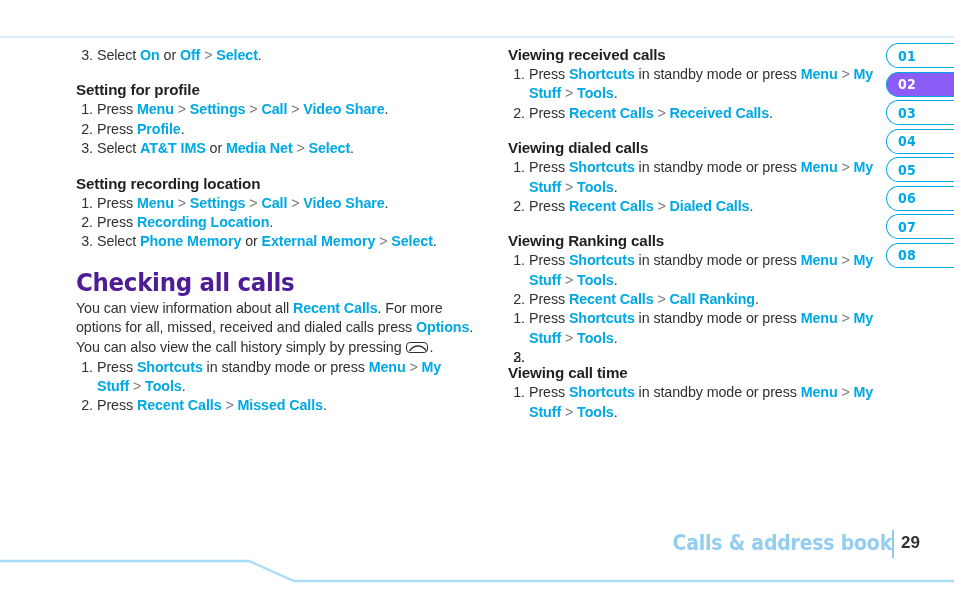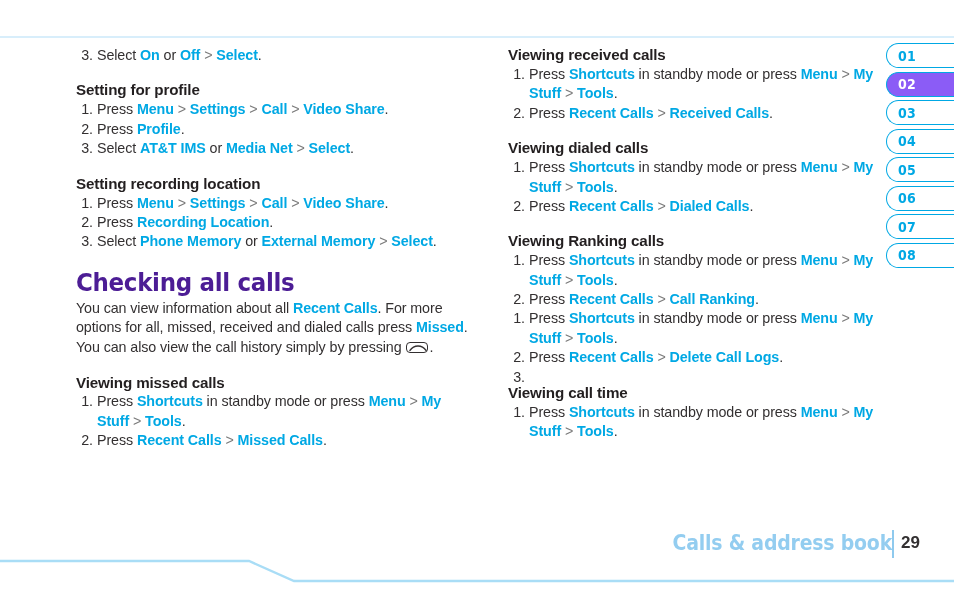--- a/index.html
+++ b/index.html
@@ -216,26 +216,25 @@
       <div class="h2">Setting recording location</div>
       <ol class="steps">
         <li><span class="num">1.</span><span><span>Press </span><span class="k">Menu</span><span class="sep"> &gt; </span><span class="k">Settings</span><span class="sep"> &gt; </span><span class="k">Call</span><span class="sep"> &gt; </span><span class="k">Video Share</span><span>.</span></span></li>
         <li><span class="num">2.</span><span><span>Press </span><span class="k">Recording Location</span><span>.</span></span></li>
         <li><span class="num">3.</span><span><span>Select </span><span class="k">Phone Memory</span><span> or </span><span class="k">External Memory</span><span class="sep"> &gt; </span><span class="k">Select</span><span>.</span></span></li>
       </ol>
     </div>
 
   <h1 class="h1">Checking all calls</h1>
 
-  <p class="body-para"><span>You can view information about all </span><span class="k">Recent Calls</span><span>. For more options for all, missed, received and dialed calls press </span><span class="k">Missed</span><span>. You can also view the call history simply by pressing </span><span class="sendkey"><svg width="18" height="8" viewBox="0 0 18 8">
+  <p class="body-para"><span>You can view information about all </span><span class="k">Recent Calls</span><span>. For more options for all, missed, received and dialed calls press </span><span class="k">Options</span><span>. You can also view the call history simply by pressing </span><span class="sendkey"><svg width="18" height="8" viewBox="0 0 18 8">
           <path d="M1 6.4 C5 0.6, 13 0.6, 17 6.4" fill="none" stroke="#333031" stroke-width="1.5" stroke-linecap="round"></path>
         </svg></span><span>.</span></p>
 
   <div>
-      <div class="h2">Viewing missed calls</div>
       <ol class="steps">
         <li><span class="num">1.</span><span><span>Press </span><span class="k">Shortcuts</span><span> in standby mode or press </span><span class="k">Menu</span><span class="sep"> &gt; </span><span class="k">My Stuff</span><span class="sep"> &gt; </span><span class="k">Tools</span><span>.</span></span></li>
         <li><span class="num">2.</span><span><span>Press </span><span class="k">Recent Calls</span><span class="sep"> &gt; </span><span class="k">Missed Calls</span><span>.</span></span></li>
       </ol>
     </div>
 </div>
 
 <div class="col col-right">
     <div class="h2" style="margin-top: 0px;">Viewing received calls</div>
     <ol class="steps">
@@ -247,21 +246,21 @@
       <li><span class="num">1.</span><span><span>Press </span><span class="k">Shortcuts</span><span> in standby mode or press </span><span class="k">Menu</span><span class="sep"> &gt; </span><span class="k">My Stuff</span><span class="sep"> &gt; </span><span class="k">Tools</span><span>.</span></span></li>
       <li><span class="num">2.</span><span><span>Press </span><span class="k">Recent Calls</span><span class="sep"> &gt; </span><span class="k">Dialed Calls</span><span>.</span></span></li>
     </ol>
     <div class="h2">Viewing Ranking calls</div>
     <ol class="steps">
       <li><span class="num">1.</span><span><span>Press </span><span class="k">Shortcuts</span><span> in standby mode or press </span><span class="k">Menu</span><span class="sep"> &gt; </span><span class="k">My Stuff</span><span class="sep"> &gt; </span><span class="k">Tools</span><span>.</span></span></li>
       <li><span class="num">2.</span><span><span>Press </span><span class="k">Recent Calls</span><span class="sep"> &gt; </span><span class="k">Call Ranking</span><span>.</span></span></li>
     </ol>
     <ol class="steps">
       <li><span class="num">1.</span><span><span>Press </span><span class="k">Shortcuts</span><span> in standby mode or press </span><span class="k">Menu</span><span class="sep"> &gt; </span><span class="k">My Stuff</span><span class="sep"> &gt; </span><span class="k">Tools</span><span>.</span></span></li>
-      <li><span class="num">2.</span><span><span>Press </span><span class="k">Recent Calls</span><span class="sep"> &gt; </span><span class="k">Delete Call Logs</span><span>.</span></span></li>
+      <li><span class="num">2.</span></li>
       <li><span class="num">3.</span></li>
     </ol>
     <div class="h2">Viewing call time</div>
     <ol class="steps">
       <li><span class="num">1.</span><span><span>Press </span><span class="k">Shortcuts</span><span> in standby mode or press </span><span class="k">Menu</span><span class="sep"> &gt; </span><span class="k">My Stuff</span><span class="sep"> &gt; </span><span class="k">Tools</span><span>.</span></span></li>
     </ol>
   </div>
 
 <div class="tabstrip">
     <div class="tab">

